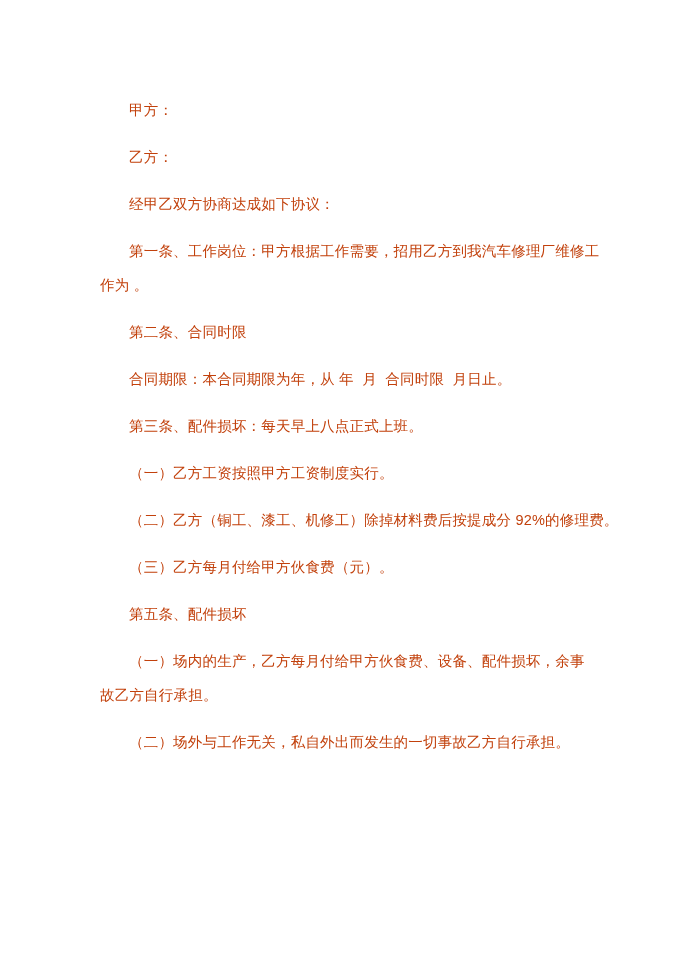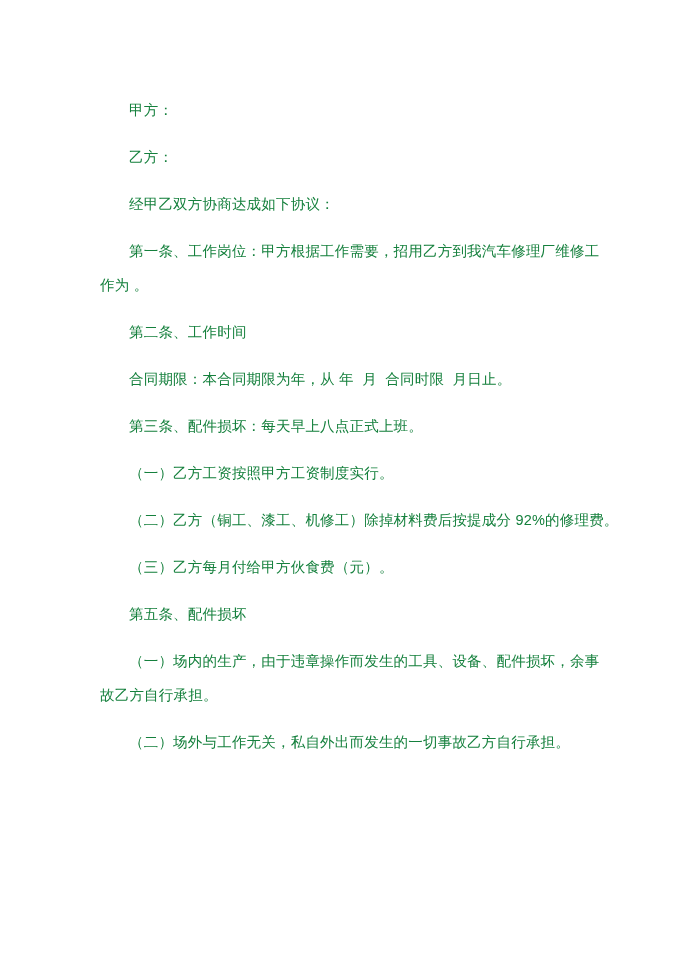--- a/index.html
+++ b/index.html
@@ -11,21 +11,21 @@
     position: relative;
     width: 690px;
     height: 976px;
     background: #ffffff;
     overflow: hidden;
     font-family: "Liberation Sans", sans-serif;
   }
   .doc {
     padding: 93px 86px 0 100px;
     font-size: 14.5px;
-    color: #15803d;
+    color: #c2410c;
   }
   .para {
     margin: 0 0 13px 0;
     padding: 0;
   }
   .line {
     display: block;
     line-height: 34px;
     white-space: pre;
     letter-spacing: 0.2px;
@@ -51,21 +51,21 @@
     <p class="para">
       <span class="line first">经甲乙双方协商达成如下协议：</span>
     </p>
 
     <p class="para">
       <span class="line first">第一条、工作岗位：甲方根据工作需要，招用乙方到我汽车修理厂维修工</span>
       <span class="line">作为 。</span>
     </p>
 
     <p class="para">
-      <span class="line first">第二条、工作时间</span>
+      <span class="line first">第二条、合同时限</span>
     </p>
 
     <p class="para">
       <span class="line first">合同期限：本合同期限为年，从 年  月  合同时限  月日止。</span>
     </p>
 
     <p class="para">
       <span class="line first">第三条、配件损坏：每天早上八点正式上班。</span>
     </p>
 
@@ -80,21 +80,21 @@
 
     <p class="para">
       <span class="line first">（三）乙方每月付给甲方伙食费（元）。</span>
     </p>
 
     <p class="para">
       <span class="line first">第五条、配件损坏</span>
     </p>
 
     <p class="para">
-      <span class="line first">（一）场内的生产，由于违章操作而发生的工具、设备、配件损坏，余事</span>
+      <span class="line first">（一）场内的生产，乙方每月付给甲方伙食费、设备、配件损坏，余事</span>
       <span class="line">故乙方自行承担。</span>
     </p>
 
     <p class="para">
       <span class="line first">（二）场外与工作无关，私自外出而发生的一切事故乙方自行承担。</span>
     </p>
 
   </div>
 </div>
 

